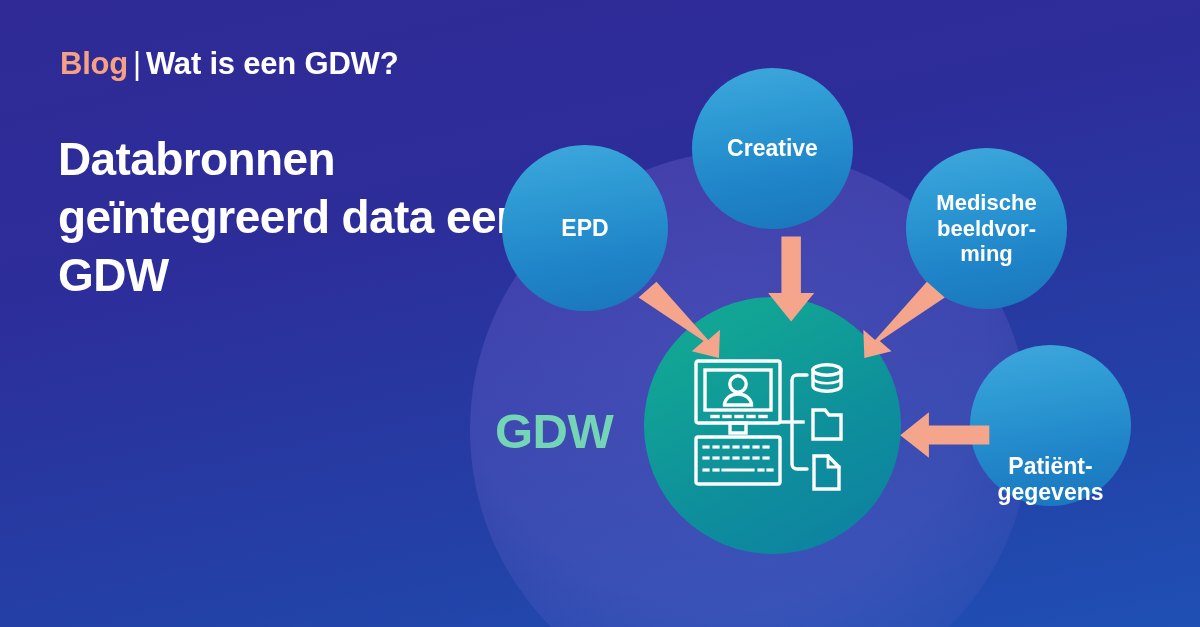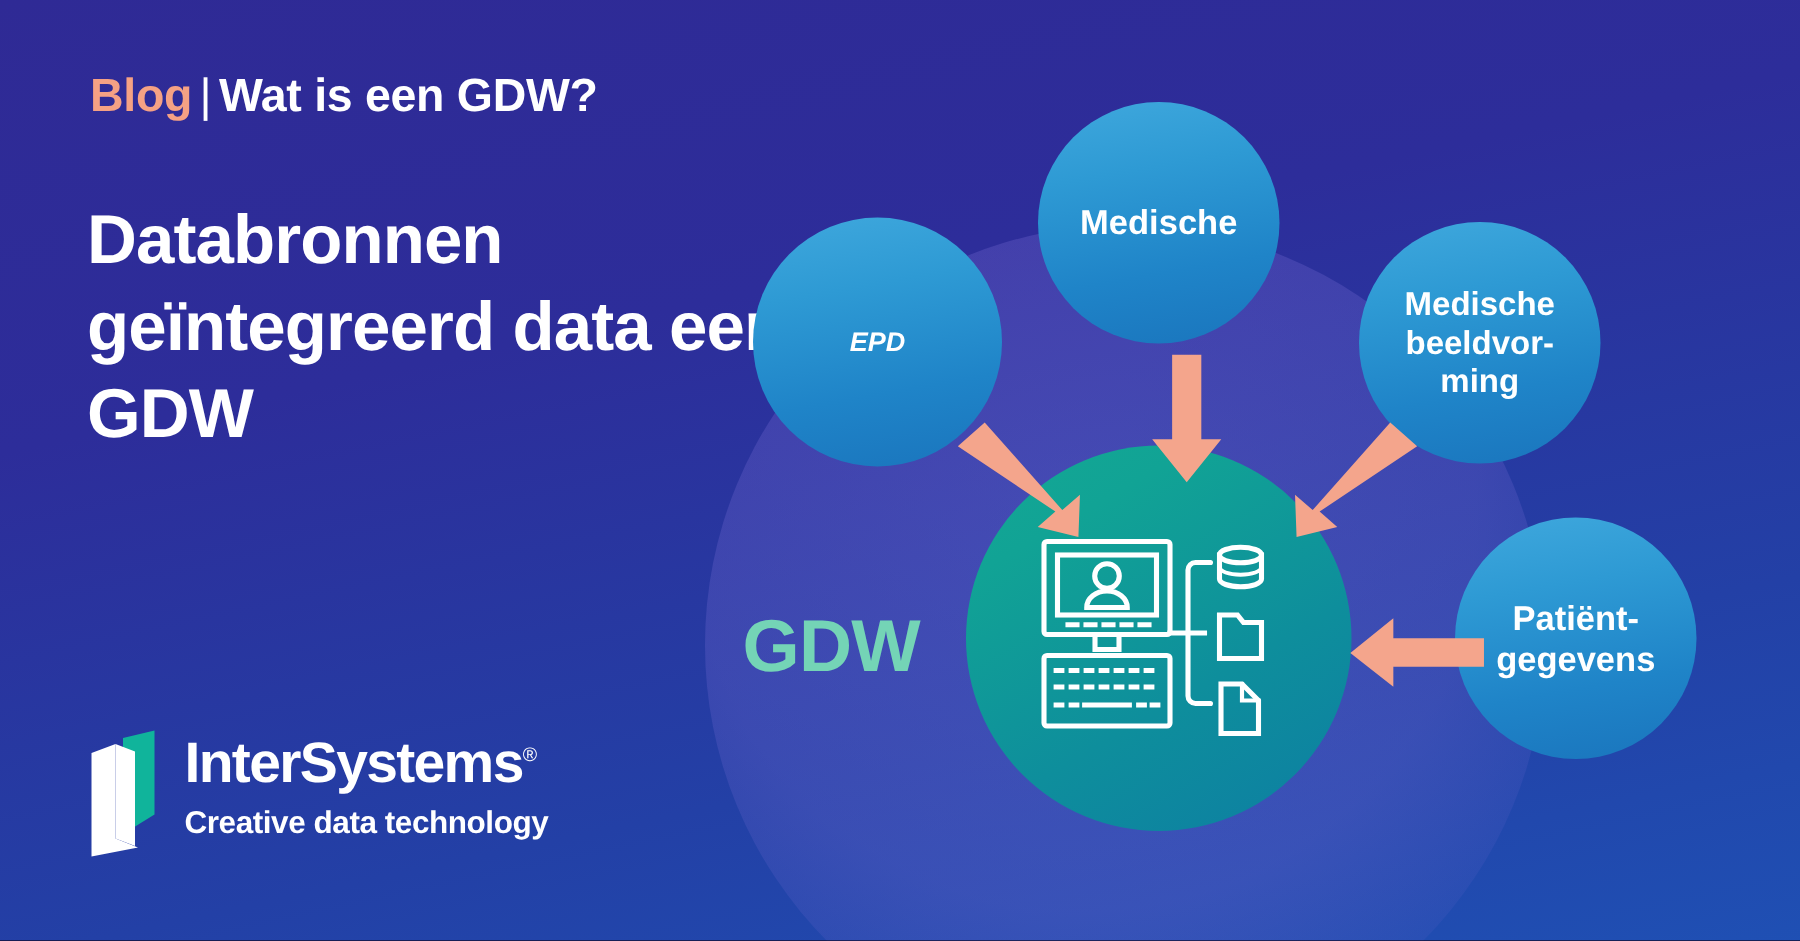--- a/index.html
+++ b/index.html
@@ -101,24 +101,24 @@
     align-items: center;
     justify-content: center;
     text-align: center;
     color: #ffffff;
     font-weight: 700;
     line-height: 1.16;
     background: linear-gradient(170deg, #3fa8dd 0%, #2e9ad4 30%, #1f84c8 68%, #1a75bd 100%);
   }
   .node span { display: block; padding: 0 10px; }
 
-  .node-epd   { left: 502px; top: 145px; width: 166px; height: 166px; font-size: 18px; font-style: italic; }
+  .node-epd   { left: 502px; top: 145px; width: 166px; height: 166px; font-size: 23px; }
   .node-wear  { left: 692px; top:  68px; width: 161px; height: 161px; font-size: 23px; }
   .node-med   { left: 906px; top: 148px; width: 161px; height: 161px; font-size: 22px; }
-  .node-pat   { left: 970px; top: 345px; width: 161px; height: 161px; font-size: 23px; }
+  .node-pat   { left: 970px; top: 345px; width: 161px; height: 161px; font-size: 23px; align-items: flex-end; }
 
   .node-hub {
     left: 644px; top: 297px; width: 257px; height: 257px;
     background: linear-gradient(150deg, #14a894 0%, #11a395 22%, #0e8e9c 62%, #0d7ea3 100%);
   }
 
   .gdw-label {
     position: absolute;
     left: 495px;
     top: 403px;
@@ -137,43 +137,29 @@
 <div class="stage">
 
   <div class="halo"></div>
 
   <div class="kicker">
     <span class="tag">Blog</span><span class="bar">|</span><span>Wat is een GDW?</span>
   </div>
 
   <h1 class="headline">Databronnen geïntegreerd data een GDW</h1>
 
-  <div class="logo">
-    <svg class="logo-mark" viewBox="0 0 52 88">
-
-      <path d="M25 6 L46 1 L46 57 L25 70 Z" fill="#10b49b"></path>
-
-      <path d="M4 16 L20 10 L20 73 L35 79 L4 85 Z" fill="#ffffff"></path>
-      <path d="M20 10 L35 16 L35 79 L20 73 Z" fill="#ffffff" opacity="0.0"></path>
-      <path d="M20 10 L33 15 L33 78 L20 73 Z" fill="#ffffff"></path>
-    </svg>
-    <div class="logo-words">
-      <div class="logo-name"><span>InterSystems</span><span class="reg">®</span></div>
-      <div class="logo-tag">Creative data technology</div>
-    </div>
-  </div>
 
   <div class="diagram">
 
     <div class="node node-epd">
       <span>EPD</span>
     </div>
 
     <div class="node node-wear">
-      <span>Medische</span>
+      <span>Creative</span>
     </div>
 
     <div class="node node-med">
       <span>Medische beeldvor-ming</span>
     </div>
 
     <div class="node node-pat">
       <span>Patiënt-gegevens</span>
     </div>
 

